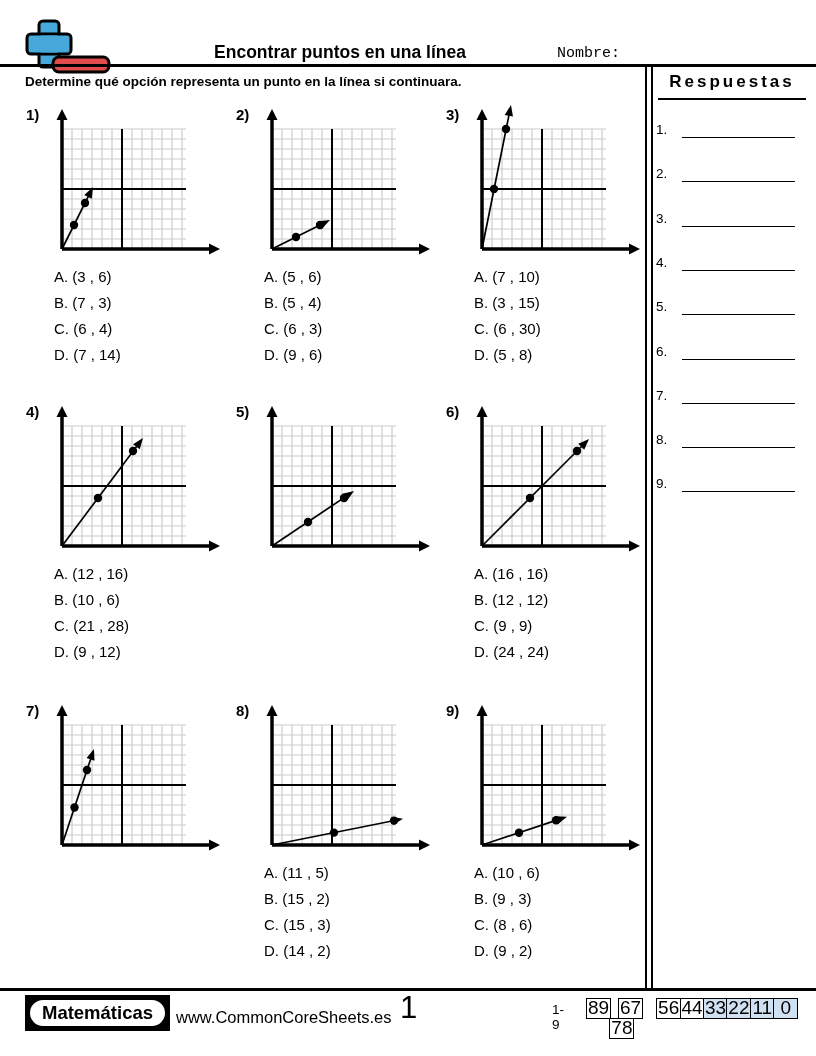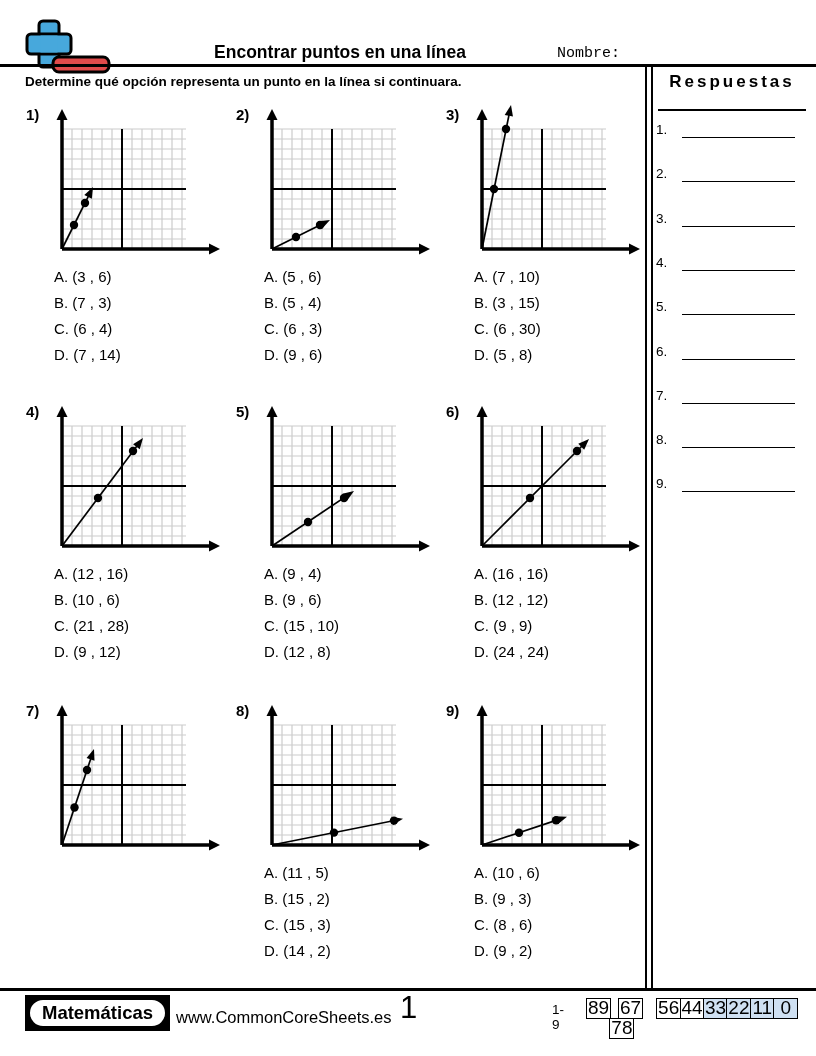--- a/index.html
+++ b/index.html
@@ -5,21 +5,21 @@
   html,body{margin:0;padding:0;background:#fff;}
   body{width:816px;height:1056px;position:relative;font-family:"Liberation Sans",sans-serif;color:#000;overflow:hidden;}
   .abs{position:absolute;}
   
   #title{left:120px;top:42px;width:440px;text-align:center;font-size:17.5px;font-weight:bold;}
   #nombre{left:557px;top:45px;font-size:15px;font-family:Liberation Mono, monospace;}
   #toprule{left:0;top:64px;width:816px;height:3px;background:#000;}
   #instruction{left:25px;top:74px;font-size:13.5px;font-weight:bold;}
   
   #sep{left:645px;top:66px;width:4px;height:922px;border-left:2.5px solid #000;border-right:2.5px solid #000;}
-  #resp-title{left:658px;top:72px;width:148px;text-align:center;font-size:17px;font-weight:bold;letter-spacing:3px;border-bottom:2px solid #000;padding-bottom:17px;}
+  #resp-title{left:658px;top:72px;width:148px;text-align:center;font-size:17px;font-weight:bold;letter-spacing:3px;border-bottom:2px solid #000;padding-bottom:6px;}
   .resp-item{left:656px;width:150px;height:20px;font-size:13.5px;}
   .resp-item .num{display:inline-block;width:20px;}
   .resp-blank{position:absolute;left:26px;top:14px;width:113px;border-bottom:1.5px solid #000;height:1px;}
   
   .problem{position:absolute;width:208px;height:292px;}
   .problem .plabel{position:absolute;left:2px;top:2px;font-size:15px;font-weight:bold;}
   .problem svg{position:absolute;left:18px;top:-9px;}
   .choices{position:absolute;left:30px;top:160px;font-size:15px;line-height:26px;white-space:nowrap;}
   
   #botrule{left:0;top:988px;width:816px;height:2.5px;background:#000;}
@@ -282,26 +282,20 @@
         <line x1="20" y1="85" x2="144" y2="85" stroke="#000" stroke-width="2"></line>
         <line x1="20" y1="145" x2="20" y2="15" stroke="#000" stroke-width="3.5"></line>
         <polygon points="14.5,16 25.5,16 20,5" fill="#000"></polygon>
         <line x1="20" y1="145" x2="168" y2="145" stroke="#000" stroke-width="3.5"></line>
         <polygon points="167,139.5 167,150.5 178,145" fill="#000"></polygon>
         <line x1="20" y1="145" x2="97.01706677235853" y2="93.34221131122294" stroke="#000" stroke-width="1.7"></line>
         <polygon points="102,90 95.20417033384669,99.61544066325774 90.52507449813459,92.63933414455968" fill="#000"></polygon>
         <circle cx="56" cy="121" r="4.2" fill="#000"></circle>
         <circle cx="92" cy="97" r="4.2" fill="#000"></circle>
       </svg>
-      <div class="choices">
-        <div>A. (9 , 4)</div>
-        <div>B. (9 , 6)</div>
-        <div>C. (15 , 10)</div>
-        <div>D. (12 , 8)</div>
-      </div>
     </div>
     <div class="problem" style="left: 444px; top: 401px;">
       <div class="plabel">6)</div>
       <svg width="175" height="178" viewBox="0 -6 175 172" style="overflow:visible">
         <line x1="20" y1="25" x2="20" y2="145" stroke="#cccccc" stroke-width="1.2"></line>
         <line x1="20" y1="145" x2="144" y2="145" stroke="#cccccc" stroke-width="1.2"></line>
         <line x1="30" y1="25" x2="30" y2="145" stroke="#cccccc" stroke-width="1.2"></line>
         <line x1="20" y1="135" x2="144" y2="135" stroke="#cccccc" stroke-width="1.2"></line>
         <line x1="40" y1="25" x2="40" y2="145" stroke="#cccccc" stroke-width="1.2"></line>
         <line x1="20" y1="125" x2="144" y2="125" stroke="#cccccc" stroke-width="1.2"></line>

